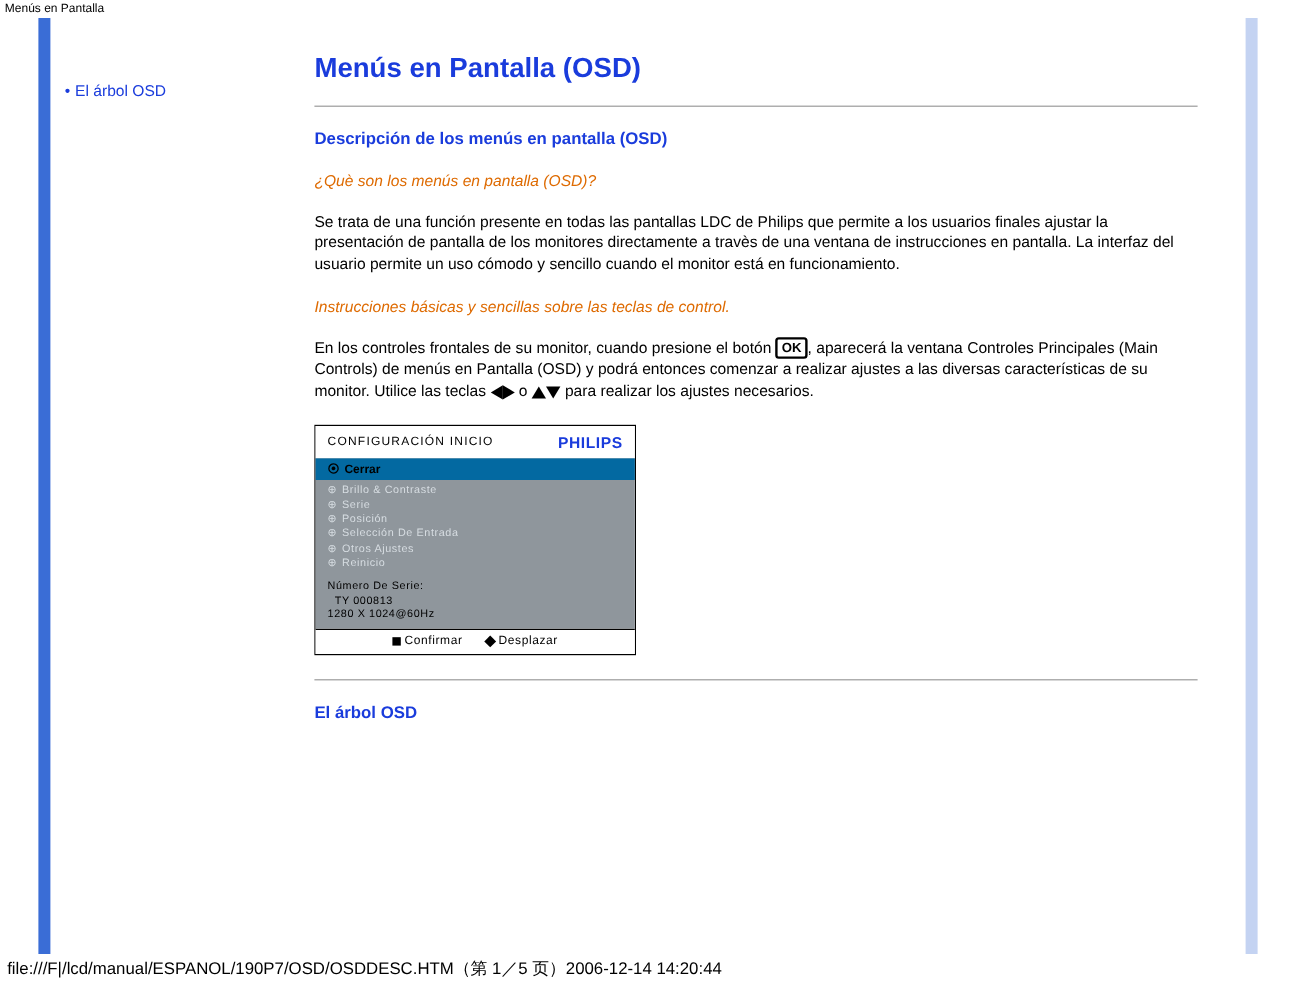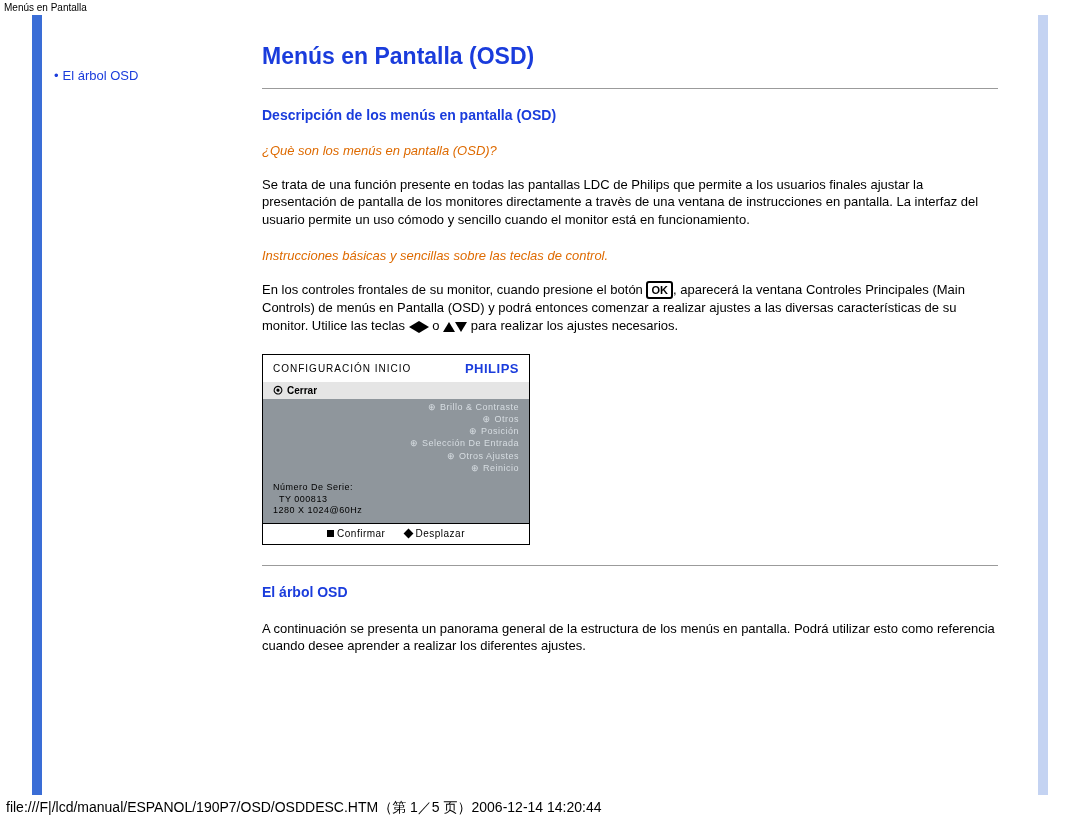--- a/index.html
+++ b/index.html
@@ -117,30 +117,29 @@
     letter-spacing: 1px;
   }
   .osd-header .brand {
     color: #1a3cdc;
     font-weight: bold;
     font-size: 13px;
     letter-spacing: 0.5px;
   }
   .osd-body { background: #8f969c; }
   .osd-active {
-    background: #e5e5e5;
+    background: #0369a1;
     color: #000;
     font-size: 10px;
     font-weight: bold;
     padding: 3px 10px;
   }
   .osd-active .dot { font-size: 10px; margin-right: 4px; }
   .osd-list {
     padding: 2px 10px 6px 10px;
-    text-align: right;
   }
   .osd-list div {
     color: #d7dde2;
     font-size: 9px;
     letter-spacing: 0.5px;
     line-height: 1.35;
   }
   .osd-list .dot { color: #d7dde2; margin-right: 4px; }
   .osd-info {
     padding: 2px 10px 6px 10px;
@@ -215,21 +214,21 @@
 
       <div class="osd-panel">
         <div class="osd-header">
           <span>CONFIGURACIÓN INICIO</span>
           <span class="brand">PHILIPS</span>
         </div>
         <div class="osd-body">
           <div class="osd-active"><span class="dot">⦿</span><span>Cerrar</span></div>
           <div class="osd-list">
             <div><span class="dot">⊕</span><span>Brillo &amp; Contraste</span></div>
-            <div><span class="dot">⊕</span><span>Otros</span></div>
+            <div><span class="dot">⊕</span><span>Serie</span></div>
             <div><span class="dot">⊕</span><span>Posición</span></div>
             <div><span class="dot">⊕</span><span>Selección De Entrada</span></div>
             <div><span class="dot">⊕</span><span>Otros Ajustes</span></div>
             <div><span class="dot">⊕</span><span>Reinicio</span></div>
           </div>
           <div class="osd-info">
             <div>Número De Serie:</div>
             <div>&nbsp;&nbsp;<span>TY 000813</span></div>
             <div>1280 X 1024@60Hz</div>
           </div>
@@ -244,19 +243,18 @@
               <span>Desplazar</span>
             </span>
         </div>
       </div>
 
 
       <hr class="rule">
 
       <h2 class="section-heading">El árbol OSD</h2>
 
-      <p class="body">A continuación se presenta un panorama general de la estructura de los menús en pantalla. Podrá utilizar esto como referencia cuando desee aprender a realizar los diferentes ajustes.</p>
     </div>
 
   </div>
 </div>
 
 <div class="footer-path">file:///F|/lcd/manual/ESPANOL/190P7/OSD/OSDDESC.HTM（第 1／5 页）2006-12-14 14:20:44</div>
 
 </body></html>

